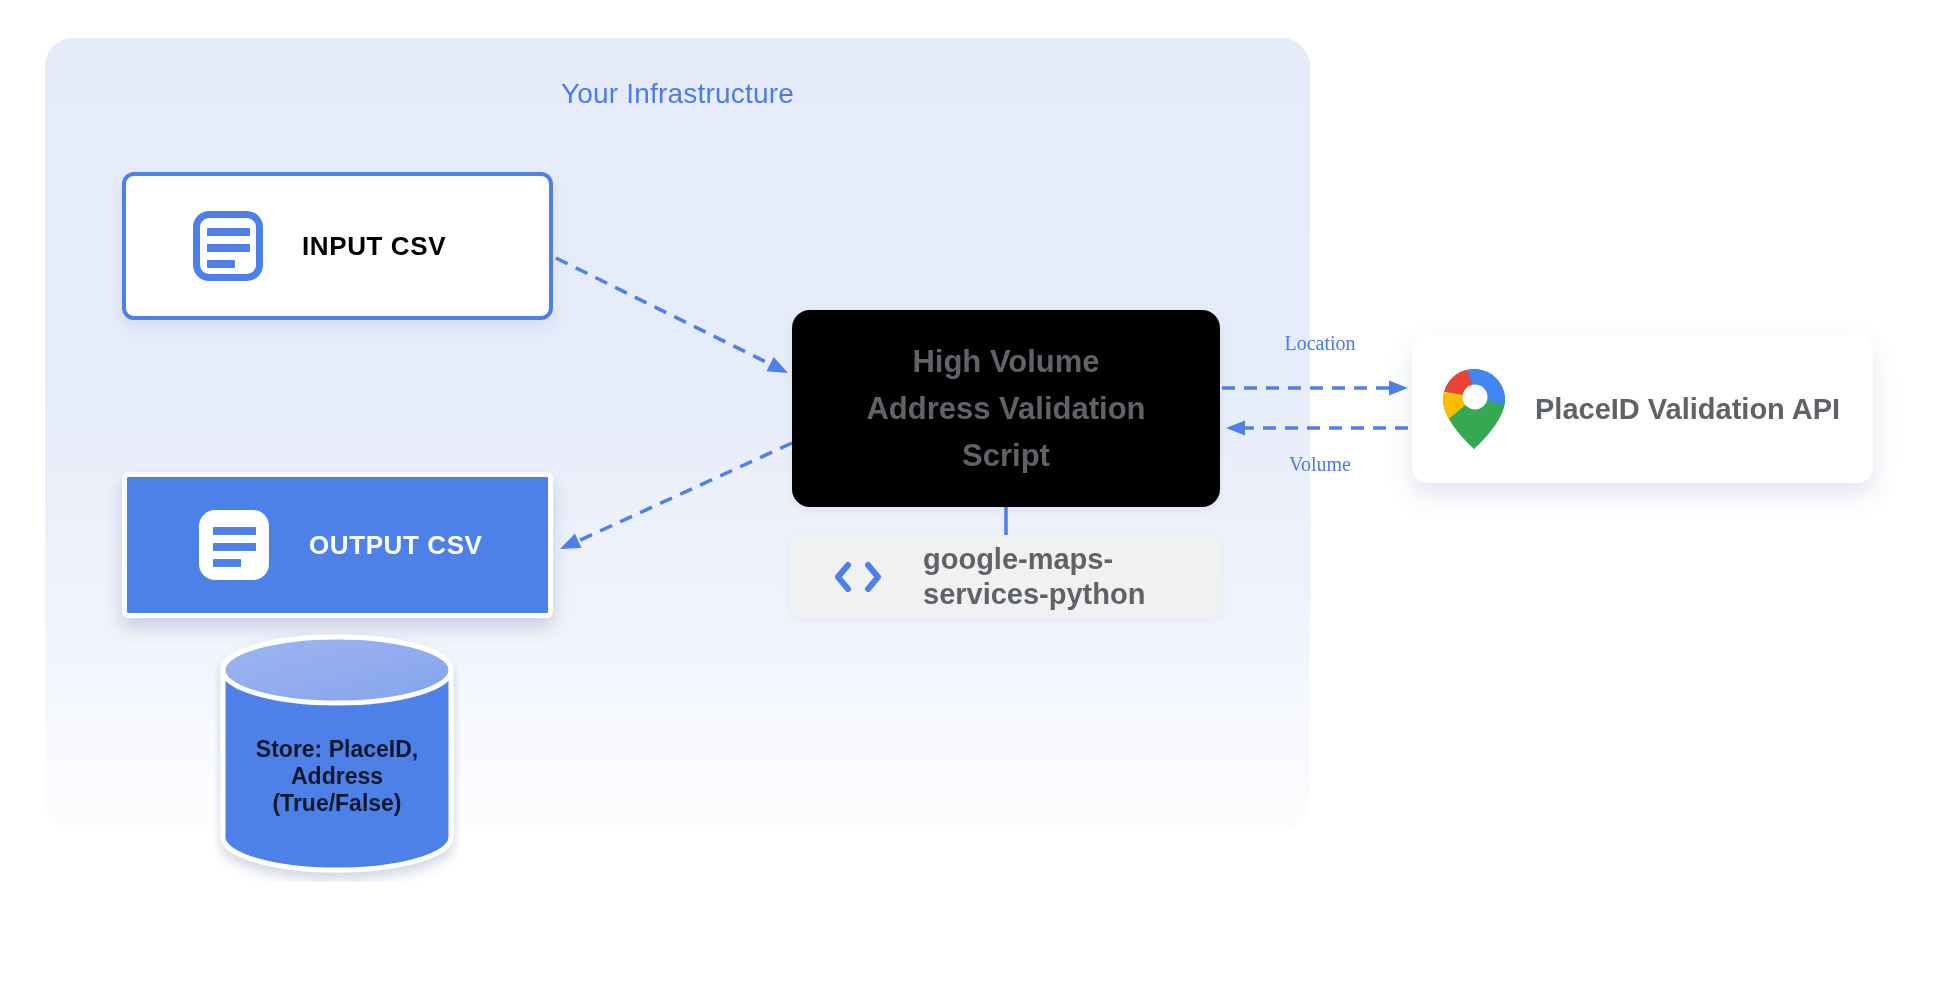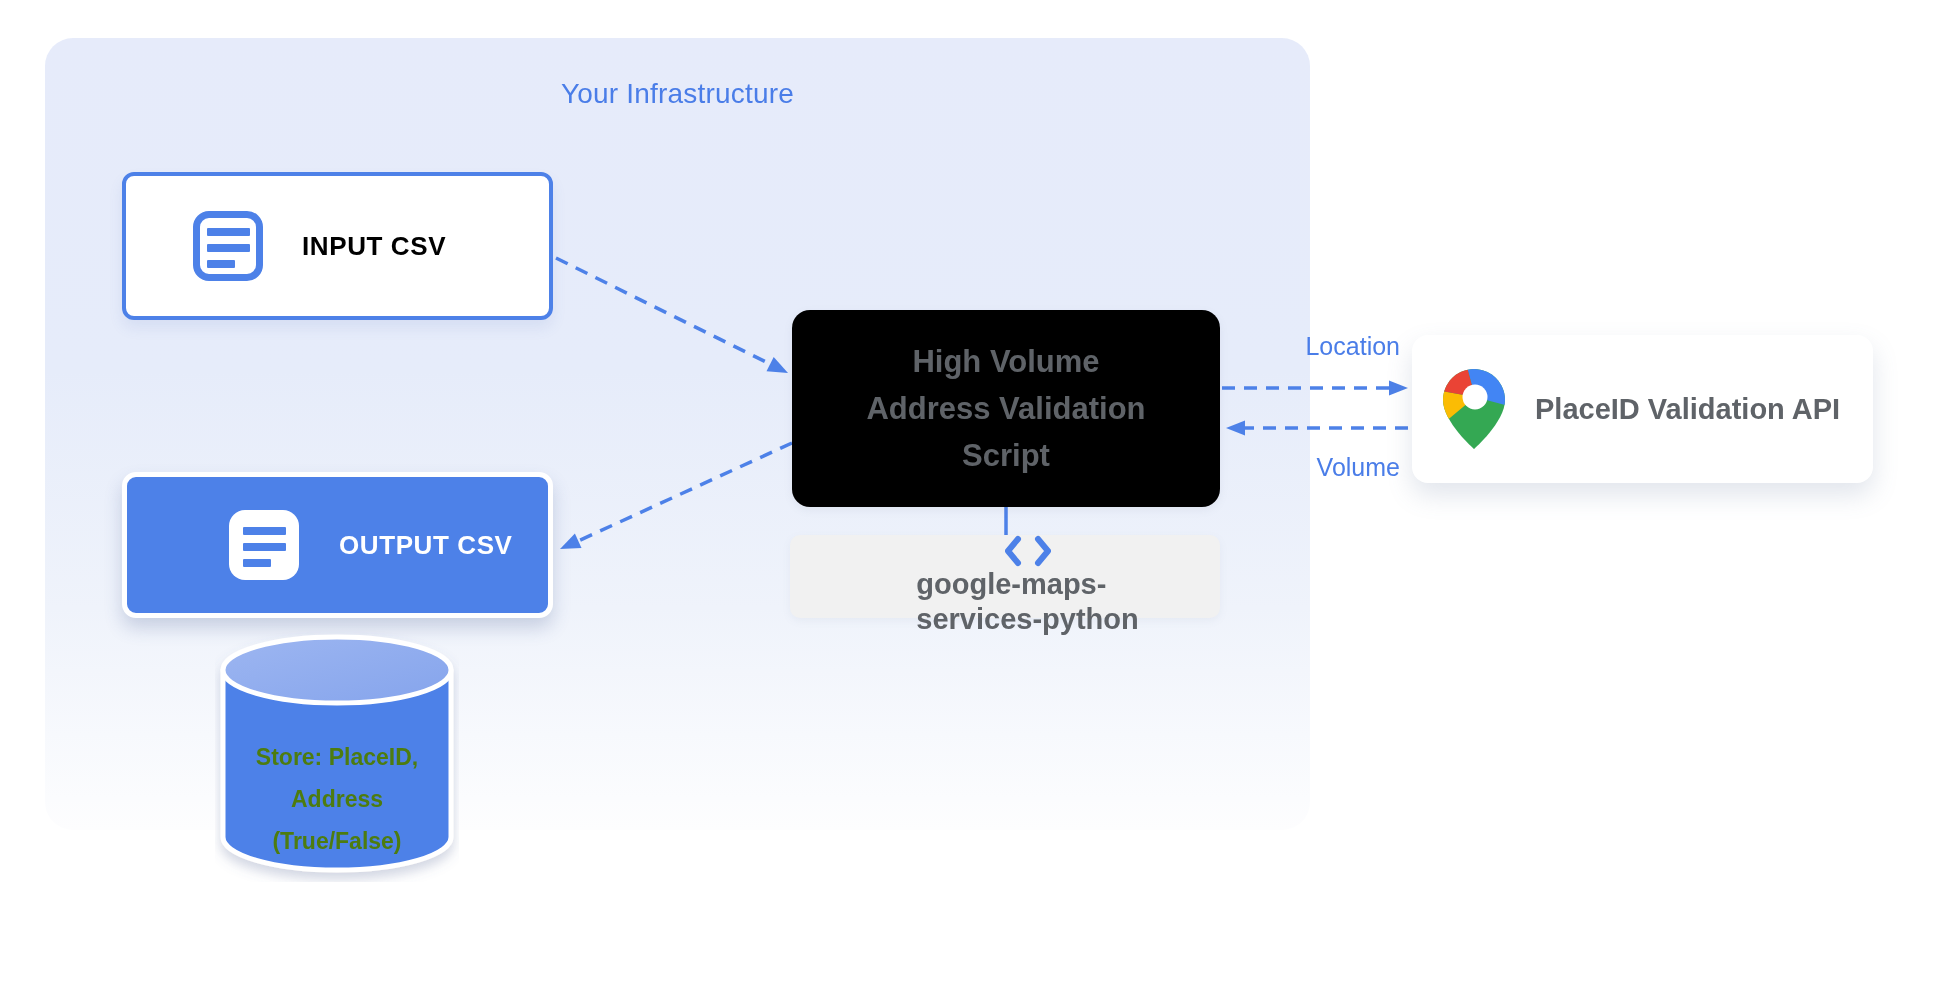--- a/index.html
+++ b/index.html
@@ -21,23 +21,23 @@
   .node{position:absolute;box-sizing:border-box;display:flex;align-items:center;}
 
   .input-box{
     left:122px;top:172px;width:431px;height:148px;
     background:#ffffff;border:4px solid #4d81e8;border-radius:12px;
     box-shadow:0 8px 14px rgba(80,110,190,.10);
     padding-left:67px;gap:39px;
   }
   .output-box{
     left:122px;top:472px;width:431px;height:146px;
-    background:#4d81e8;border:5px solid #ffffff;border-radius:14px;
+    background:#4d81e8;border:5px solid #ffffff;border-radius:6px;
     box-shadow:0 10px 18px rgba(60,80,140,.22);
-    padding-left:102px;gap:40px;
+    padding-left:72px;gap:40px;
   }
 
   
   .doc-icon{width:70px;height:70px;border-radius:16px;box-sizing:border-box;flex:0 0 auto;}
   .doc-icon i{display:block;height:8px;margin-bottom:8px;border-radius:1px;background:#4d81e8;}
   .doc-icon i:nth-child(1),.doc-icon i:nth-child(2){width:43px;}
   .doc-icon i:nth-child(3){width:28px;}
   .doc-outline{background:#ffffff;border:7px solid #4d81e8;padding:10px 0 0 7px;}
   .doc-solid{background:#ffffff;padding:17px 0 0 14px;}
 
@@ -51,23 +51,22 @@
     background:#000000;border-radius:18px;justify-content:center;
     box-shadow:0 3px 8px rgba(120,130,150,.10);
   }
   .script-label{
     font-size:31px;line-height:47px;font-weight:bold;color:#5f6368;
     text-align:center;white-space:pre-line;
   }
   .lib-box{
     left:790px;top:535px;width:430px;height:83px;
     background:#f1f1f1;border-radius:10px;
-    padding-left:45px;
+    padding-left:45px;gap:42px;
     box-shadow:0 3px 8px rgba(120,130,150,.08);
-    flex-direction:column;
   }
   .lib-label{
     font-size:29px;line-height:35px;font-weight:bold;color:#5f6368;
     text-align:left;white-space:pre-line;
   }
   .code-icon{flex:0 0 auto;}
 
   
   .api-box{
     left:1412px;top:335px;width:461px;height:148px;
@@ -75,27 +74,27 @@
     box-shadow:0 12px 26px rgba(90,110,150,.18);
     padding-left:31px;gap:30px;
   }
   .api-label{font-size:29px;font-weight:bold;color:#5f6368;white-space:nowrap;}
   .maps-pin{flex:0 0 auto;}
 
   
   .cylinder{position:absolute;left:215px;top:630px;width:244px;height:252px;}
   .cyl-label{
     position:absolute;left:0;right:0;top:106px;text-align:center;
-    font-size:23px;line-height:42px;font-weight:bold;color:#4d7c0f;white-space:pre-line;
+    font-size:23px;line-height:27px;font-weight:bold;color:#0f172a;white-space:pre-line;
   }
 
   
   .edge-label{
-    position:absolute;width:160px;text-align:right;
-    font-size:25px;color:#4a7de8;
+    position:absolute;width:160px;text-align:center;
+    font-size:20px;color:#4a7de8;font-family:Liberation Serif, serif;
   }
   .label-location{left:1240px;top:332px;}
   .label-placeid{left:1240px;top:453px;}
 
   
   .edges{position:absolute;left:0;top:0;pointer-events:none;}
 </style>
 </head>
 <body>
 

